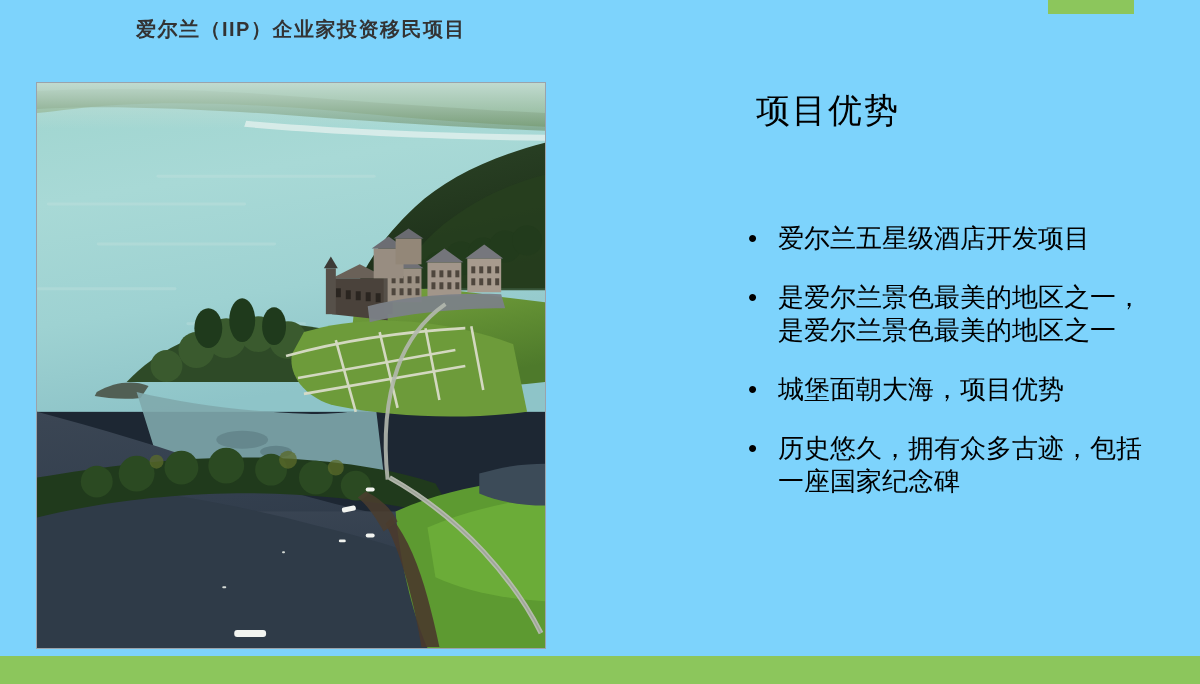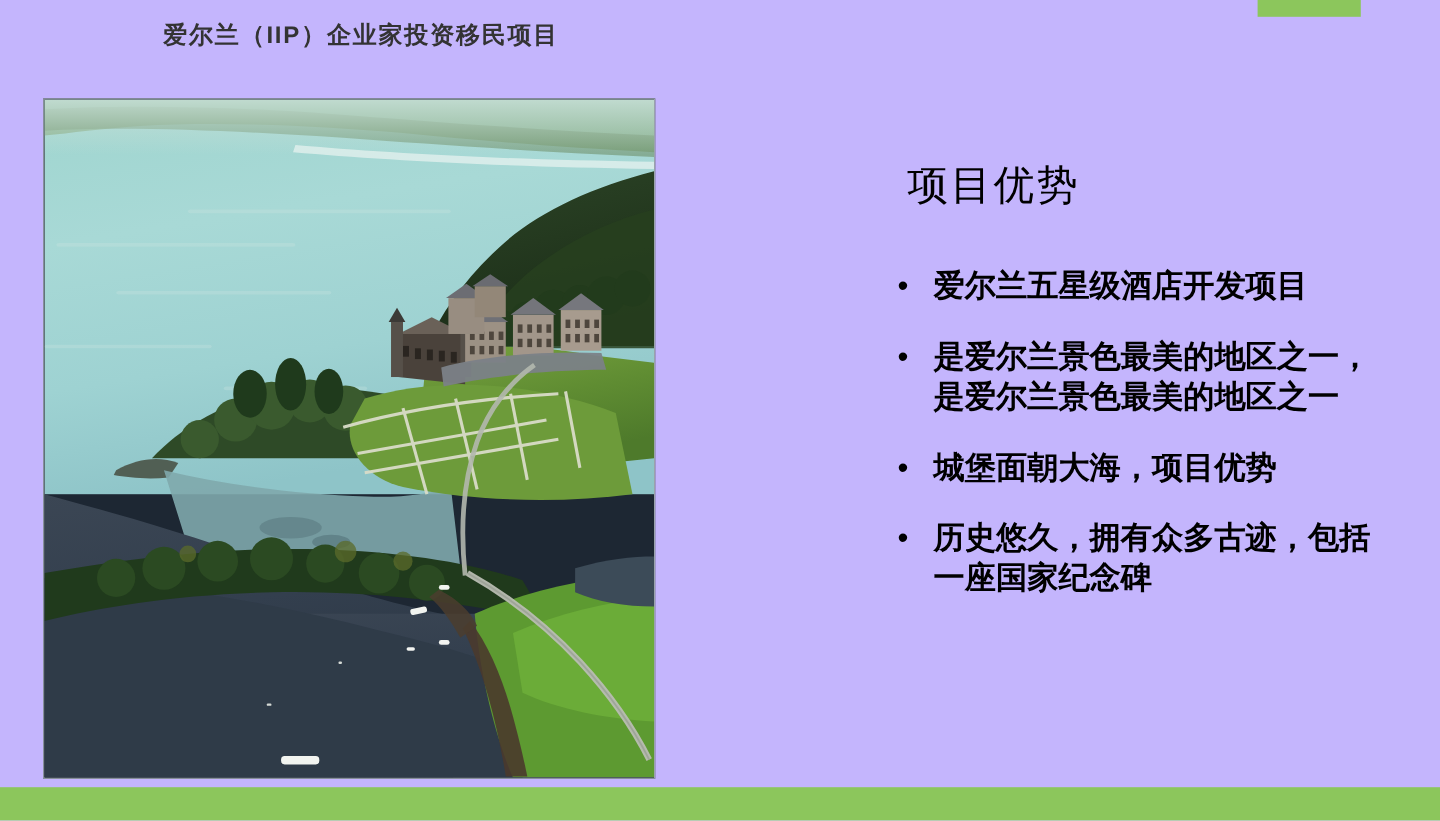--- a/index.html
+++ b/index.html
@@ -7,21 +7,21 @@
     padding: 0;
     background: #ffffff;
   }
   body {
     font-family: "Liberation Sans", "DejaVu Sans", sans-serif;
   }
   .slide {
     position: relative;
     width: 1200px;
     height: 684px;
-    background: #c4b5fd;
+    background: #7dd3fc;
     overflow: hidden;
   }
 
   
   .top-accent {
     position: absolute;
     left: 1048px;
     top: 0px;
     width: 86px;
     height: 14px;
@@ -71,21 +71,20 @@
 
   
   .content-title {
     position: absolute;
     left: 756px;
     top: 88px;
     font-size: 34px;
     color: #000000;
     letter-spacing: 2px;
     white-space: nowrap;
-    margin-top: 44px;
   }
 
   .bullet-list {
     position: absolute;
     left: 744px;
     top: 222px;
     width: 400px;
   }
   .bullet-item {
     position: relative;
@@ -103,21 +102,20 @@
     padding-left: 4px;
     box-sizing: border-box;
   }
   .bullet-text {
     flex: 1 1 auto;
     font-size: 26px;
     line-height: 33px;
     color: #000000;
     letter-spacing: 0px;
     word-break: break-all;
-    font-weight: bold;
   }
 </style>
 </head>
 <body>
 
 <div class="slide">
 
   <div class="top-accent"></div>
 
   <div class="slide-header">爱尔兰（IIP）企业家投资移民项目</div>

